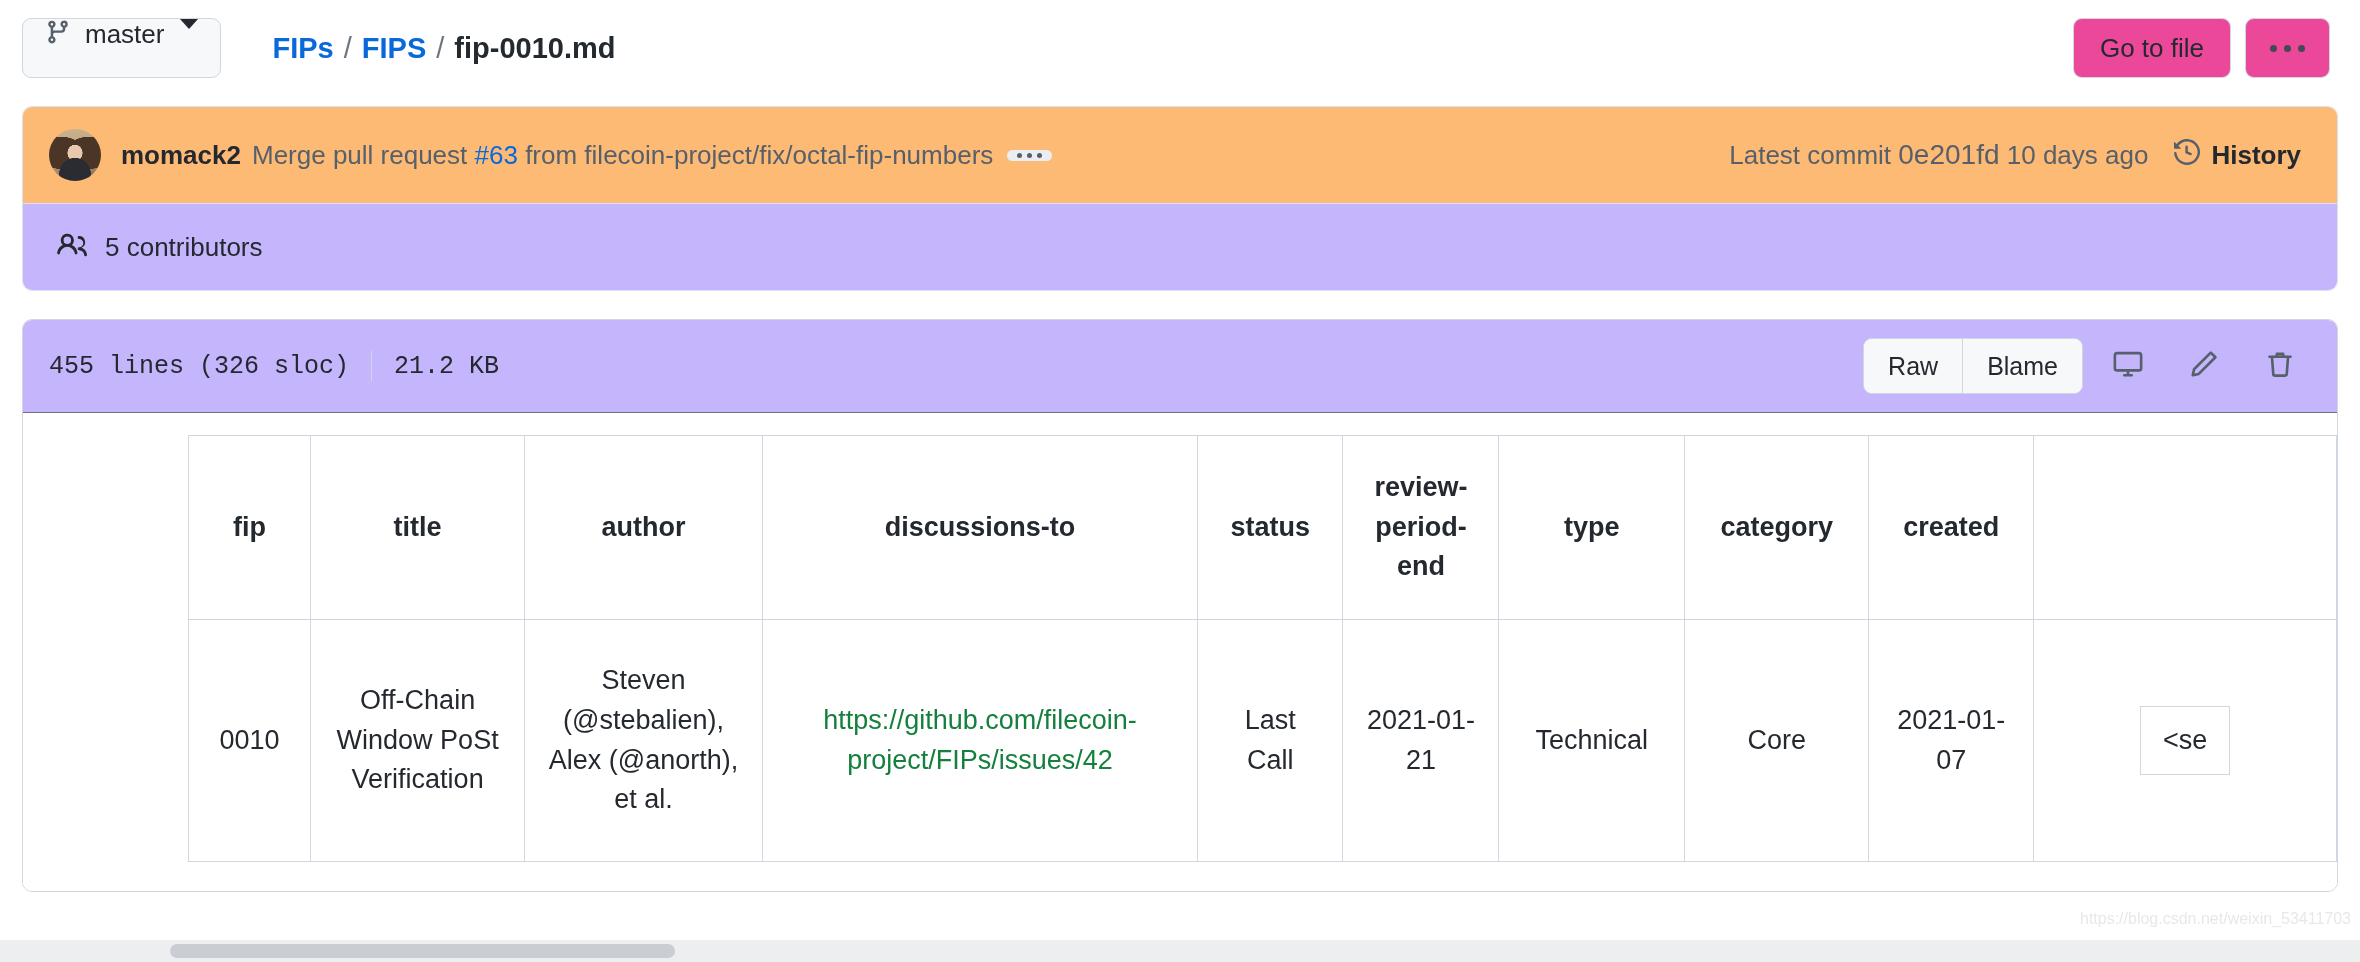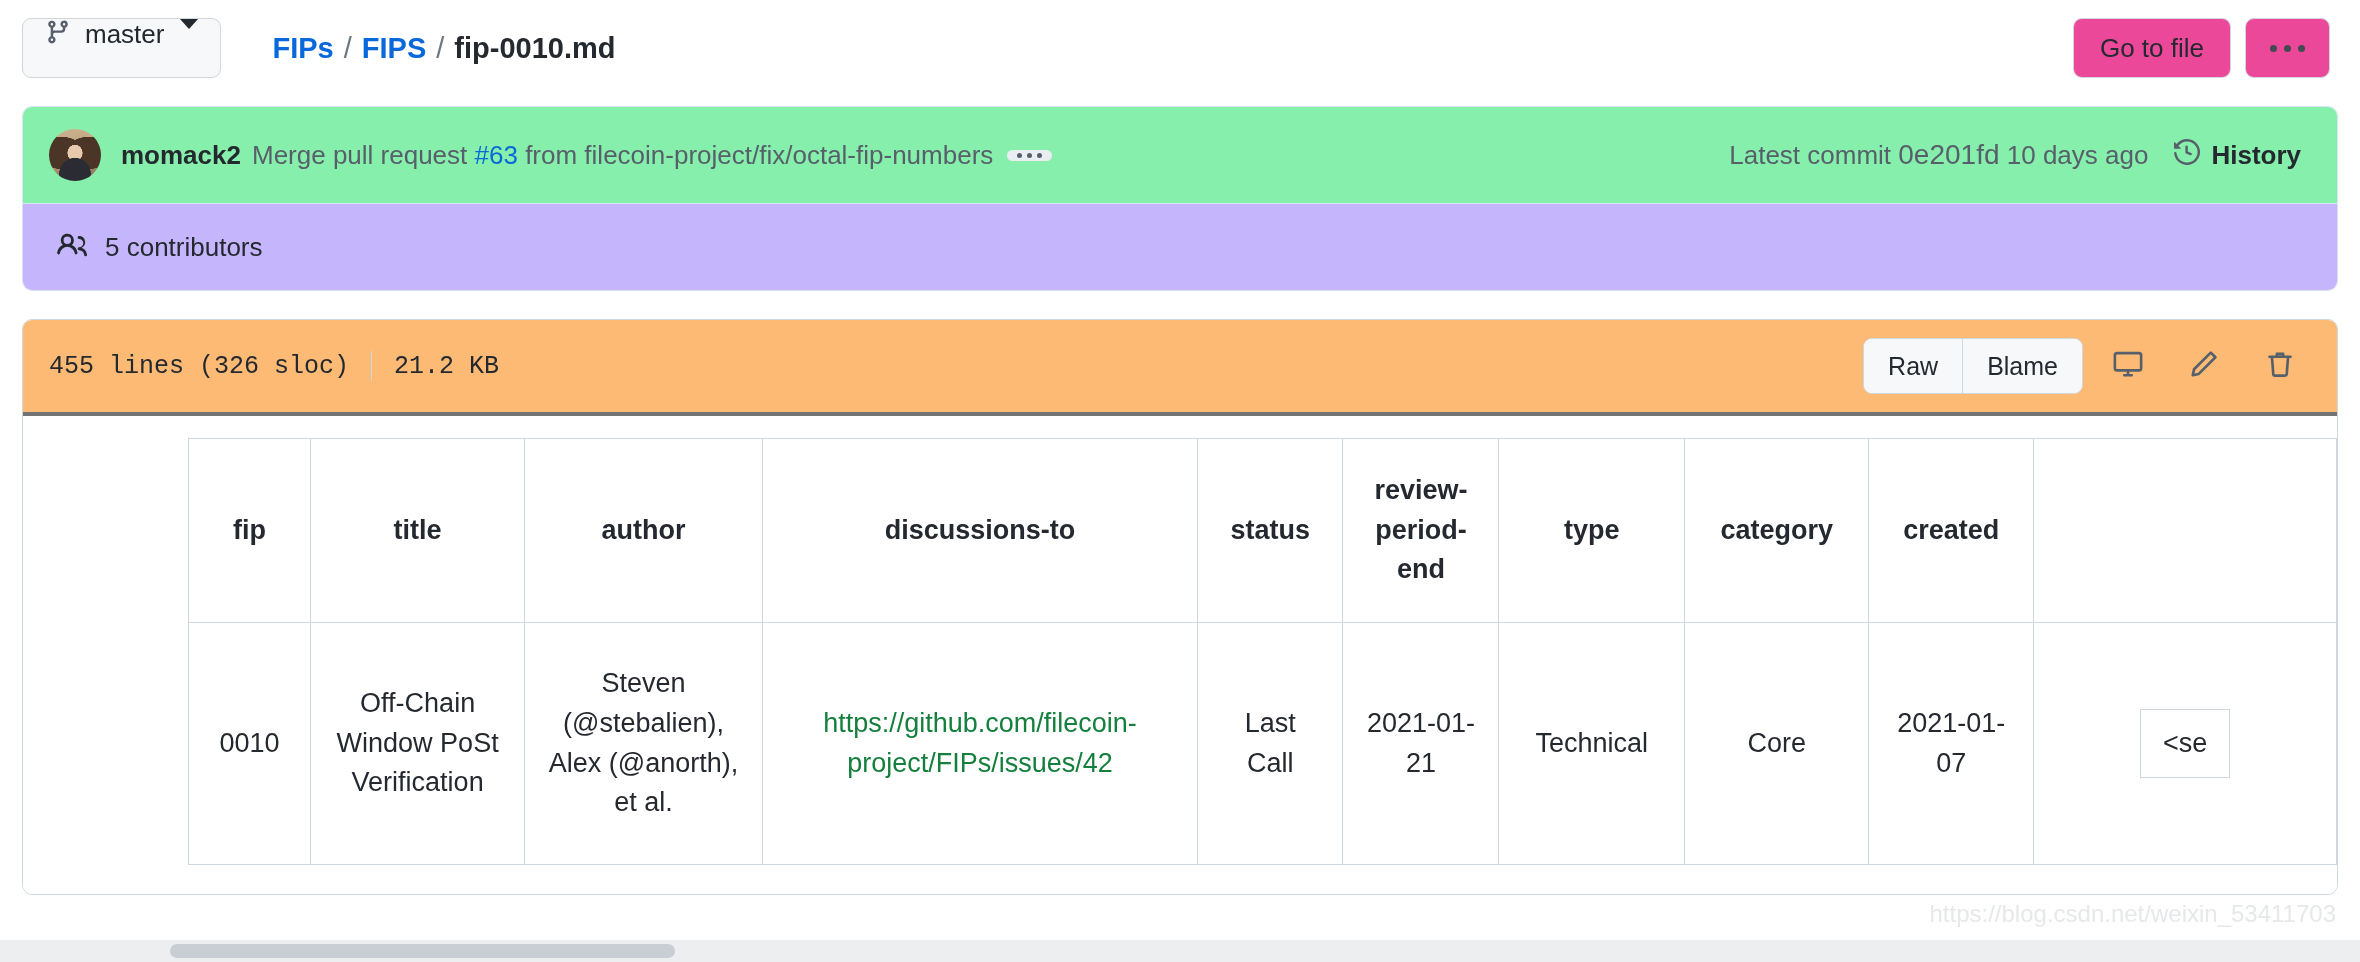--- a/index.html
+++ b/index.html
@@ -54,21 +54,21 @@
   .kebab-dots i { width: 7px; height: 7px; border-radius: 50%; background: #424a53; display: block; }
 
   
   .commit-box {
     border: 1px solid #d8e3f3; border-radius: 10px;
     overflow: hidden; margin: 10px 8px 0 8px;
     background: #ffffff;
   }
   .commit-row {
     display: flex; align-items: center;
-    background: #86efac;
+    background: #fdba74;
     border-bottom: 1px solid #d8e3f3;
     padding: 22px 26px;
     min-height: 88px;
   }
   .avatar {
     width: 52px; height: 52px; border-radius: 50%;
     flex: 0 0 52px; margin-right: 20px;
     background:
       radial-gradient(circle at 50% 86%, #2b2b33 0 30%, rgba(43,43,51,0) 31%),
       radial-gradient(ellipse at 50% 46%, #e8c9ae 0 20%, rgba(232,201,174,0) 21%),
@@ -100,21 +100,21 @@
   }
   .contrib-label { font-size: 26px; color: #24292f; margin-left: 18px; cursor: pointer; }
 
   
   .file-box {
     border: 1px solid #d0d7de; border-radius: 10px;
     margin: 28px 8px 0 8px; background: #ffffff; overflow: hidden;
   }
   .file-header {
     display: flex; align-items: center;
-    background: #fdba74; border-bottom: 4px solid #737373;
+    background: #c4b5fd; border-bottom: 1px solid #737373;
     padding: 18px 26px; min-height: 84px;
   }
   .file-stats {
     font-family: "Liberation Mono", monospace;
     font-size: 25px; color: #24292f;
     display: flex; align-items: center; gap: 0;
   }
   .file-stats .divider {
     display: inline-block; width: 1px; height: 30px;
     background: #d0d7de; margin: 0 22px;
@@ -165,22 +165,22 @@
   .col-extra { width: 340px; }
   .boxed-frag {
     display: inline-block;
     border: 1px solid #d0d7de;
     padding: 14px 22px;
     font-size: 27px; color: #24292f;
   }
 
   
   .watermark {
-    position: absolute; right: 24px; bottom: 34px;
-    font-size: 24px; color: #e6e8ea; white-space: nowrap;
+    position: absolute; right: 9px; bottom: 34px;
+    font-size: 16px; color: #e6e8ea; white-space: nowrap;
     pointer-events: none; user-select: none;
   }
   .hscroll {
     position: absolute; left: 0; right: 0; bottom: 0;
     height: 22px; background: #eceef0;
   }
   .hscroll .thumb {
     position: absolute; left: 170px; top: 4px;
     width: 505px; height: 14px; border-radius: 7px;
     background: #c9ced4; cursor: pointer;

